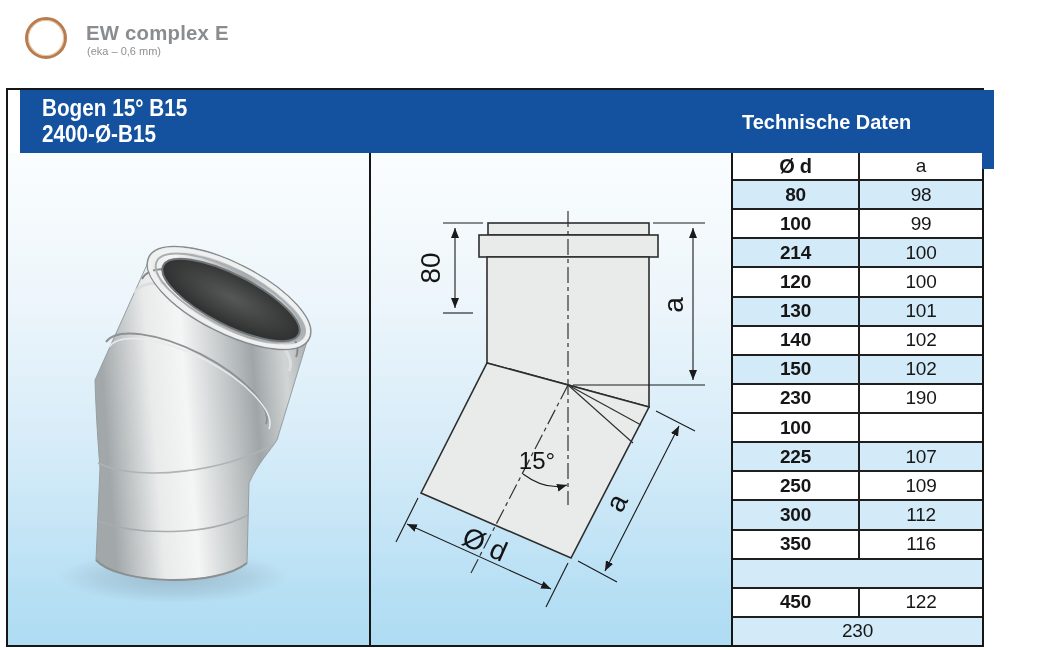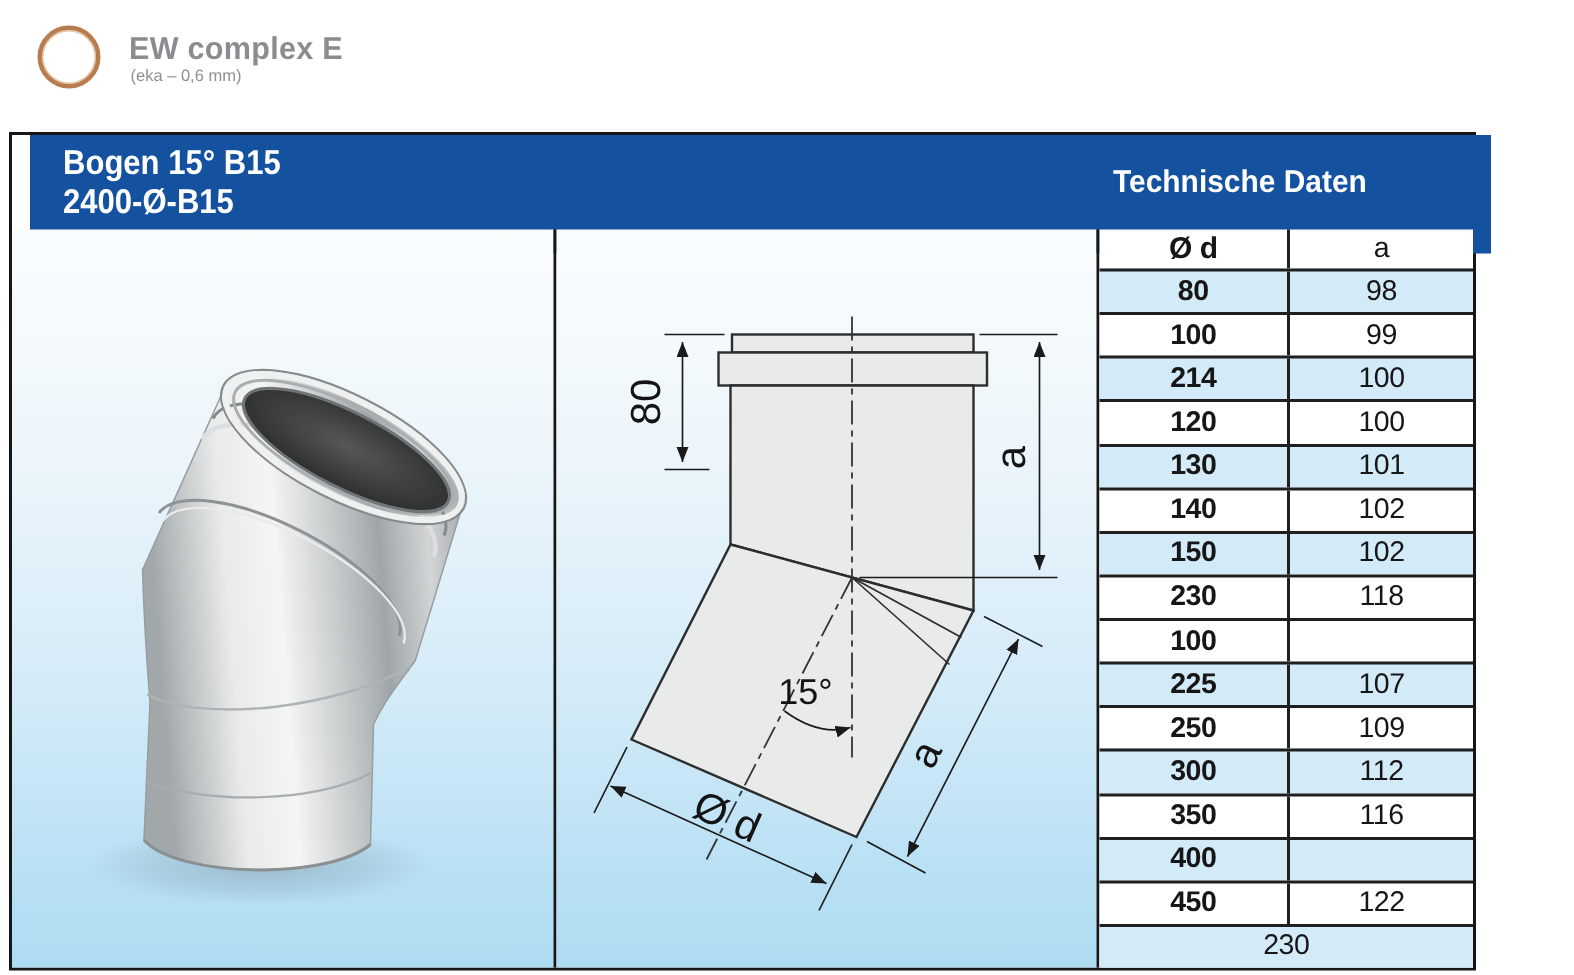--- a/index.html
+++ b/index.html
@@ -203,21 +203,21 @@
         <div class="trow">
           <div class="tcell c1">140</div>
           <div class="tcell c2">102</div>
         </div>
         <div class="trow alt">
           <div class="tcell c1">150</div>
           <div class="tcell c2">102</div>
         </div>
         <div class="trow">
           <div class="tcell c1">230</div>
-          <div class="tcell c2">118</div>
+          <div class="tcell c2">190</div>
         </div>
         <div class="trow">
           <div class="tcell c1">100</div>
         </div>
         <div class="trow alt">
           <div class="tcell c1">225</div>
           <div class="tcell c2">107</div>
         </div>
         <div class="trow">
           <div class="tcell c1">250</div>
@@ -225,21 +225,20 @@
         </div>
         <div class="trow alt">
           <div class="tcell c1">300</div>
           <div class="tcell c2">112</div>
         </div>
         <div class="trow">
           <div class="tcell c1">350</div>
           <div class="tcell c2">116</div>
         </div>
         <div class="trow alt">
-          <div class="tcell c1">400</div>
         </div>
         <div class="trow">
           <div class="tcell c1">450</div>
           <div class="tcell c2">122</div>
         </div>
         <div class="trow alt">
           <div class="tcell c2">230</div>
         </div>
       </div>
   </div>

